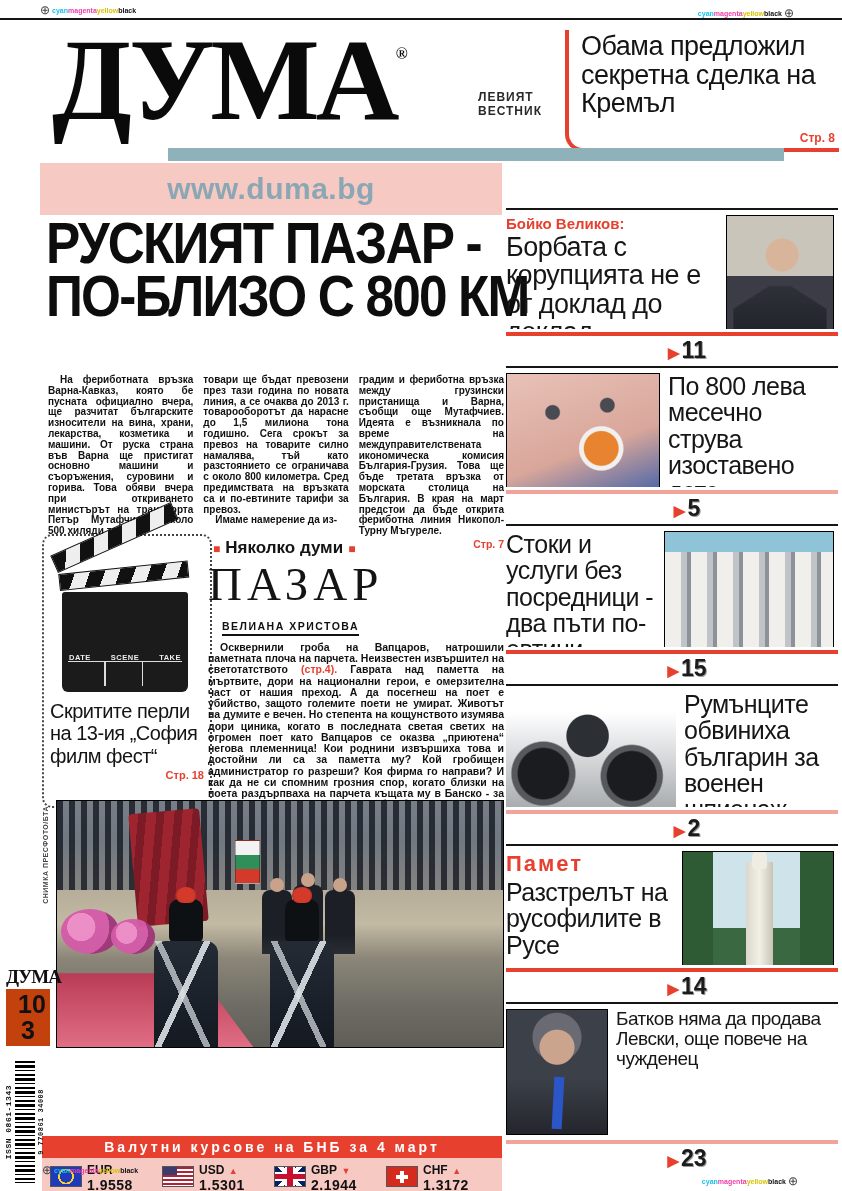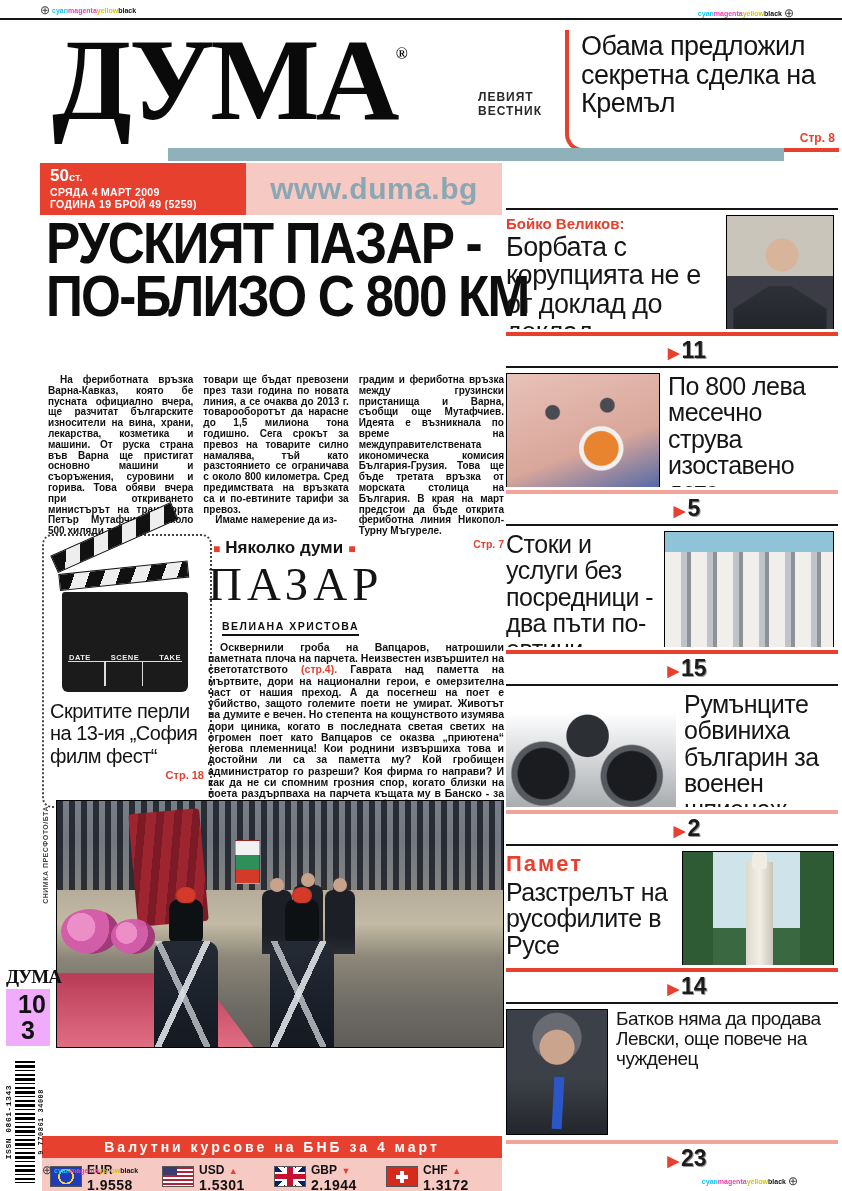--- a/index.html
+++ b/index.html
@@ -176,21 +176,21 @@
     background:#efece4;border-radius:40% 40% 20% 20%;z-index:1;}
   .ph-batkov{width:100px;height:124px;
     background:radial-gradient(circle at 50% 30%,#caa48c 0 17%,transparent 18%),
                radial-gradient(circle at 50% 22%,#6a6a72 0 22%,transparent 23%),
                linear-gradient(180deg,#3c4048 0 55%,#23262c 100%);}
   .ph-batkov::after{content:"";position:absolute;left:46%;top:54%;width:10%;height:42%;
     background:#2a56c8;transform:rotate(3deg);}
   
   .duma-block{position:absolute;left:6px;top:966px;width:44px;text-align:center;}
   .duma-label{font-family:"Liberation Serif",serif;font-weight:bold;font-size:19px;letter-spacing:-1px;}
-  .duma-nums{background:#f0abfc;font-weight:bold;font-size:25px;line-height:1.05;padding:2px 12px;margin-top:1px;}
+  .duma-nums{background:#c2410c;font-weight:bold;font-size:25px;line-height:1.05;padding:2px 12px;margin-top:1px;}
   .barcode-block{position:absolute;left:4px;top:1060px;height:124px;display:flex;align-items:center;gap:2px;}
   .issn-text,.ean-text{writing-mode:vertical-rl;transform:rotate(180deg);
     font-family:"Liberation Mono",monospace;font-weight:bold;font-size:8px;letter-spacing:.5px;}
   .ean-text{font-size:7px;}
   .bars{width:20px;height:122px;
     background:repeating-linear-gradient(180deg,#000 0 2px,#fff 2px 4px,#000 4px 7px,#fff 7px 9px,#000 9px 10px,#fff 10px 13px);}
 </style>
 </head>
 <body>
 
@@ -213,25 +213,20 @@
   </div>
 
   <div class="top-teaser">
     <div class="top-teaser-title">Обама предложил секретна сделка на Кремъл</div>
     <div class="top-teaser-ref">Стр. 8</div>
   </div>
 
   <div class="teal-bar"></div>
 
   <div class="issue-bar">
-    <div class="issue-left">
-      <div class="issue-price"><span>50</span><span class="unit">ст.</span></div>
-      <div class="issue-date">СРЯДА 4 МАРТ 2009</div>
-      <div class="issue-no">ГОДИНА 19 БРОЙ 49 (5259)</div>
-    </div>
     <div class="issue-right">
       <span class="website">www.duma.bg</span>
     </div>
   </div>
 
   <div class="headline">
     <div class="hl-line">РУСКИЯТ ПАЗАР -</div>
     <div class="hl-line">ПО-БЛИЗО С 800 КМ</div>
   </div>
   <div class="lead-cols">

